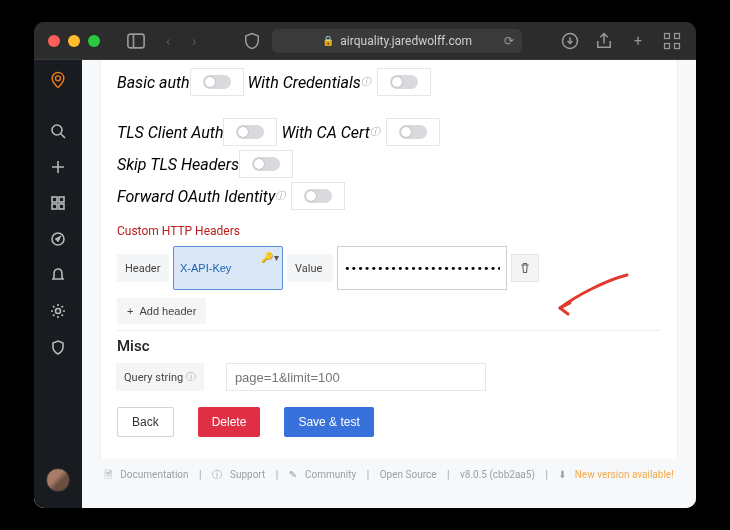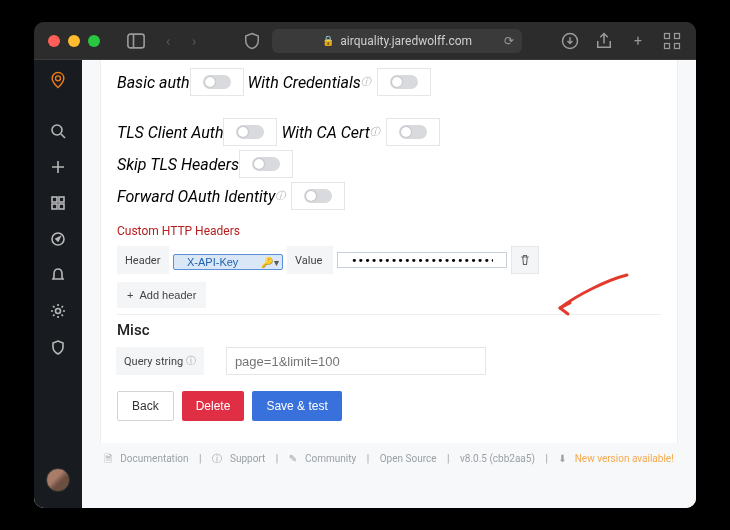--- a/index.html
+++ b/index.html
@@ -29,33 +29,33 @@
   .content { flex: 1; background: #f7f8fa; position: relative; overflow: hidden; }
   .card { background: #fff; margin: 0 18px; padding: 8px 4px 14px 4px; border-left:1px solid #eee; border-right:1px solid #eee;}
   .section-title { font-size: 15px; font-weight: 500; color: #222; margin: 10px 0 8px 12px; }
   .info-dot { color:#aaa; font-size:10px; margin-right:6px;}
   .toggle { width: 28px; height: 14px; background: #d8dadd; border-radius: 8px; position: relative; margin: 0 8px; }
   .toggle::after { content:''; position:absolute; width:10px; height:10px; background:#fff; border-radius:50%; top:2px; left:2px; box-shadow:0 0 2px rgba(0,0,0,0.3);}
   .toggle-box { border:1px solid #e4e6e9; padding:6px 4px; display:flex; align-items:center;}
   .subhead { font-size:12px; color:#b91c1c; margin: 14px 0 8px 12px; }
   .hdr-row { display:flex; align-items:center; margin-left:12px; gap:4px; position:relative;}
   .hdr-row .lbl2 { font-size:11px; color:#444; background:#f4f5f7; width:52px; height:28px; display:flex; align-items:center; padding-left:8px;}
-  .hdr-row .inp { height:16px; font-size:11px; padding:0 13px; border:1px solid #c7d0d9; background:#fff;}
+  .hdr-row .inp { height:44px; font-size:11px; padding:0 6px; border:1px solid #c7d0d9; background:#fff;}
   .hdr-row .inp.key { width:110px; color:#1f62b0; background:#d9e7f7; border:1px solid #5a8fd6; border-radius:2px; position:relative;}
   .keywrap { position:relative; display:inline-block;}
   .keywrap .badge { position:absolute; right:4px; top:6px; font-size:10px; color:#555;}
   .hdr-row .inp.val { width:170px; letter-spacing:0px; font-family:monospace;}
   .trash { width:28px; height:28px; background:#f4f5f7; display:flex; align-items:center; justify-content:center; border:1px solid #e4e6e9;}
   .trash svg { width:12px; height:12px; stroke:#666; fill:none; stroke-width:1.5;}
   .add-btn { margin:8px 0 0 12px; font-size:11px; color:#444; background:#f4f5f7; border:none; padding:7px 10px; display:inline-flex; align-items:center; gap:6px;}
   .misc-row { display:flex; align-items:center; margin:8px 0 0 11px; gap:22px;}
   .misc-row .lbl3 { font-size:11px; color:#444; background:#f4f5f7; padding:0 8px; height:28px; display:flex; align-items:center;}
   .misc-row .info { color:#aaa; font-size:10px;}
   .qinput { height:28px; width:260px; border:1px solid #e4e6e9; color:#aaa; font-size:13px; padding:0 8px;}
-  .btnrow { display:flex; gap:8px; margin:16px 0 8px 12px;}
+  .btnrow { display:flex; gap:24px; margin:16px 0 8px 12px;}
   .btn { font-size:12px; padding:7px 14px; border-radius:2px; border:none; cursor:pointer;}
   .btn.back { background:#fff; border:1px solid #d0d3d8; color:#333;}
   .btn.delete { background:#e02f44; color:#fff;}
   .btn.save { background:#3871dc; color:#fff;}
   .footer { text-align:center; font-size:10px; color:#9aa0a6; padding:8px 0 6px 0;}
   .footer span { margin:0 4px;}
   .footer .new { color:#f2a94e;}
   .arrow { position:absolute; pointer-events:none; }
   .hr { border:none; border-top:1px solid #eee; margin:6px 12px;}
   .grp { margin-left:12px;font-style:italic; }

